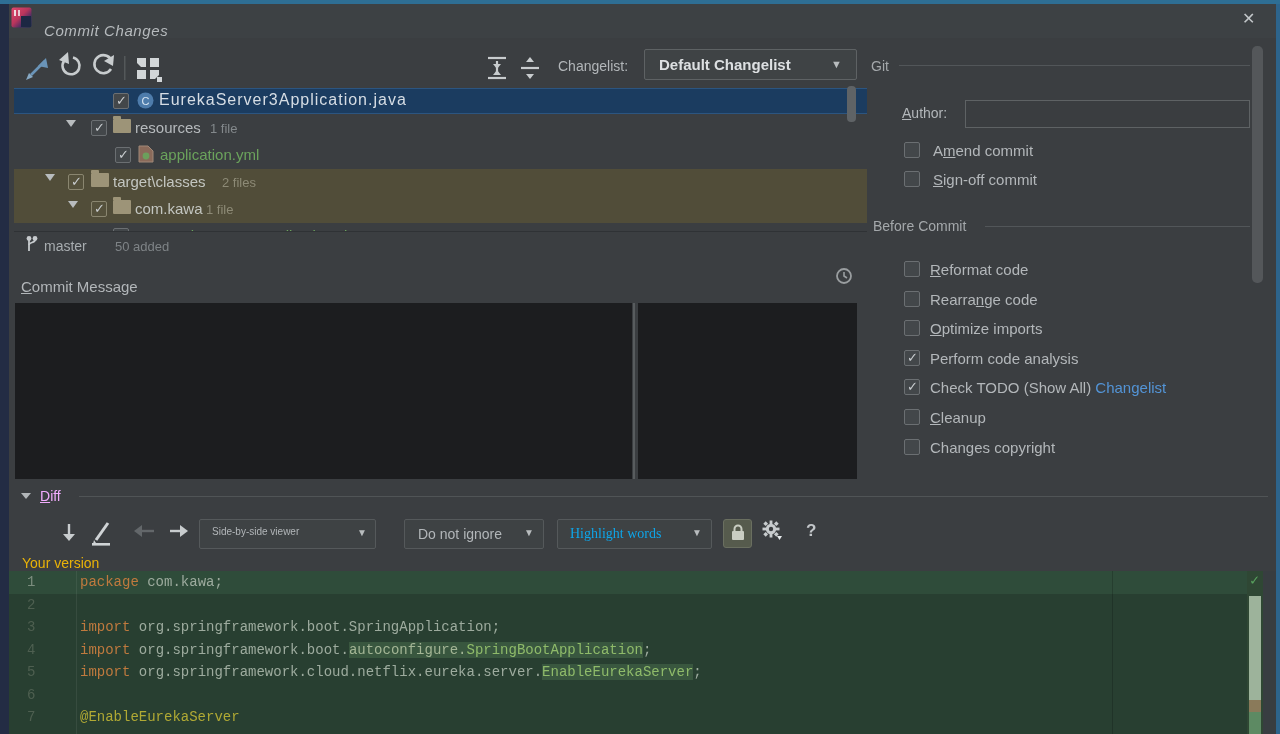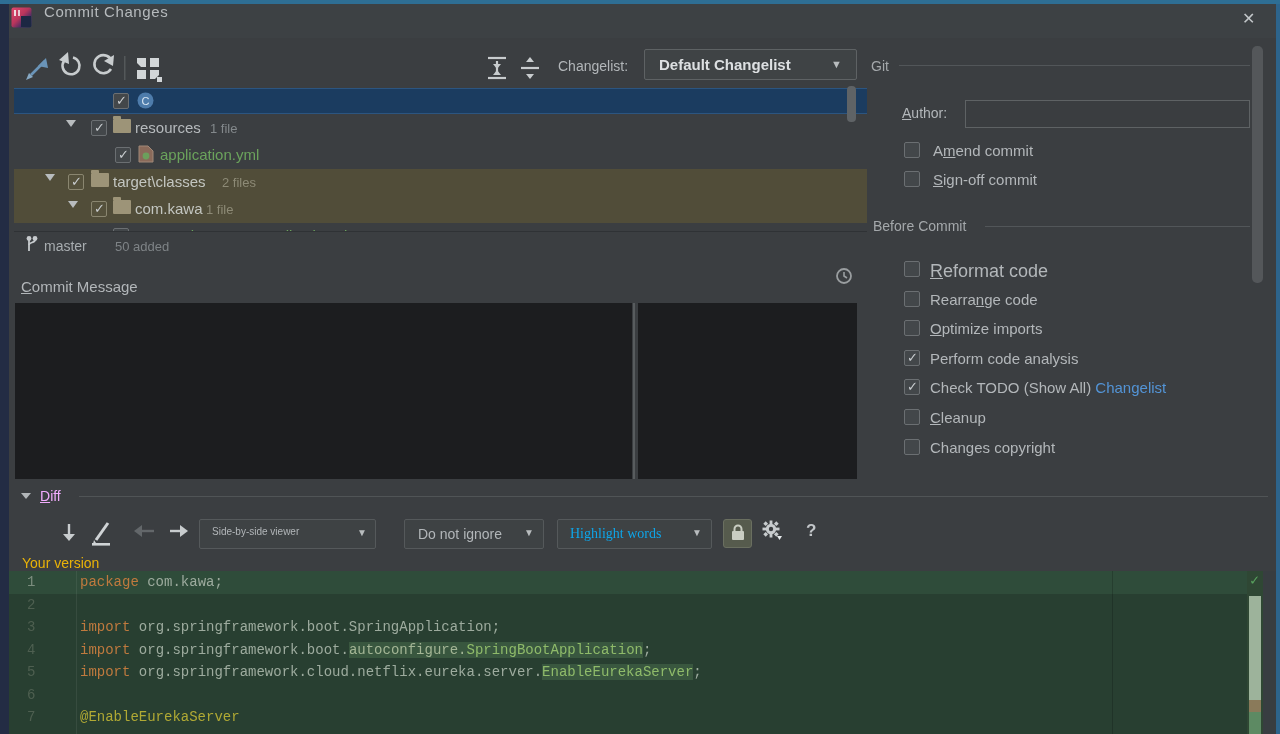--- a/index.html
+++ b/index.html
@@ -31,21 +31,21 @@
         <stop offset="0.45" stop-color="#b9355c"></stop>
         <stop offset="0.75" stop-color="#3c2a66"></stop>
         <stop offset="1" stop-color="#1b2a52"></stop>
       </linearGradient>
     </defs>
     <rect x="0.5" y="0.5" width="20" height="20" rx="2" fill="url(#ijg)"></rect>
     <rect x="10" y="9" width="10" height="11" fill="#1c2743"></rect>
     <rect x="3" y="3" width="2" height="6" fill="#f0dade"></rect>
     <rect x="7" y="3" width="2" height="6" fill="#e8c9d2"></rect>
   </svg>
-  <div class="abs lbl" style="left:44px;top:3px;font-size:15px;color:#b6babd;letter-spacing:0.6px;">Commit Changes</div>
+  <div class="abs lbl" style="left:44px;top:22px;font-size:15px;color:#b6babd;letter-spacing:0.6px;font-style:italic;">Commit Changes</div>
   <div class="abs lbl" style="left:1242px;top:9px;font-size:16px;color:#c2c6c9;">✕</div>
 
   <svg class="abs" width="560" height="40" viewBox="0 0 560 40" style="left:0;top:48px;">
 
     <g stroke="#6a94b8" stroke-width="2.6" fill="none">
       <path d="M31 27 L45 13"></path>
     </g>
     <path d="M46 10 L48 20 L38 18 Z" fill="#6a94b8"></path>
     <path d="M29 25 l4 4 l-7 3 Z" fill="#87a9c4"></path>
 
@@ -89,20 +89,21 @@
   <div class="abs lbl" style="left:831px;top:58px;font-size:11px;color:#b8bcbe;">▼</div>
 
   <div class="abs" id="tree" style="left:14px;top:88px;width:853px;height:143px;overflow:hidden;font-size:15px;">
 
     <div class="abs" style="left:0;top:0;width:853px;height:26px;background:#1b3c60;border-top:1px solid #2c5580;border-bottom:1px solid #2c5580;"></div>
     <div class="abs cb checked" style="left:99px;top:5px;"></div>
     <svg class="abs" width="18" height="17" style="left:123px;top:4px;">
         <circle cx="8.5" cy="8.5" r="8" fill="#4e7cab"></circle>
         <text x="8.5" y="12.5" font-size="11" fill="#d7e5f2" text-anchor="middle" font-family="Liberation Sans">C</text>
       </svg>
+    <div class="abs lbl" style="left:145px;top:3px;color:#d6dde4;font-size:16px;letter-spacing:1px;">EurekaServer3Application.java</div>
 
     <div class="abs chev" style="left:52px;top:32px;"></div>
     <div class="abs cb checked" style="left:77px;top:32px;"></div>
     <div class="abs foldr" style="left:99px;top:31px;"></div>
     <div class="abs lbl" style="left:121px;top:31px;color:#b6babd;">resources</div>
     <div class="abs lbl" style="left:196px;top:33px;color:#83888b;font-size:13px;">1 file</div>
 
     <div class="abs cb checked" style="left:101px;top:59px;"></div>
     <svg class="abs" width="16" height="18" style="left:124px;top:57px;">
       <path d="M1 1 h9 l5 5 v11 h-14 Z" fill="#8a6a5a" stroke="#a08878" stroke-width="1"></path>
@@ -154,21 +155,21 @@
   <div class="abs" style="left:899px;top:65px;width:351px;height:1px;background:#525659;"></div>
   <div class="abs lbl" style="left:902px;top:105px;font-size:14px;color:#b3b7ba;"><span style="text-decoration:underline;">A</span>uthor:</div>
   <div class="abs" style="left:965px;top:100px;width:285px;height:28px;background:#3a3d40;border:1px solid #5e6264;"></div>
   <div class="abs cb" style="left:904px;top:142px;"></div>
   <div class="abs lbl" style="left:933px;top:142px;font-size:15px;">A<span style="text-decoration:underline;">m</span>end commit</div>
   <div class="abs cb" style="left:904px;top:171px;"></div>
   <div class="abs lbl" style="left:933px;top:171px;font-size:15px;"><span style="text-decoration:underline;">S</span>ign-off commit</div>
   <div class="abs lbl" style="left:873px;top:218px;font-size:14px;color:#a4a8ab;">Before Commit</div>
   <div class="abs" style="left:985px;top:226px;width:265px;height:1px;background:#525659;"></div>
   <div class="abs cb" style="left:904px;top:261px;"></div>
-  <div class="abs lbl" style="left:930px;top:261px;font-size:18px;text-align:right;"><span style="text-decoration:underline;">R</span>eformat code</div>
+  <div class="abs lbl" style="left:930px;top:261px;font-size:15px;text-align:right;"><span style="text-decoration:underline;">R</span>eformat code</div>
   <div class="abs cb" style="left:904px;top:291px;"></div>
   <div class="abs lbl" style="left:930px;top:291px;font-size:15px;">Rearra<span style="text-decoration:underline;">n</span>ge code</div>
   <div class="abs cb" style="left:904px;top:320px;"></div>
   <div class="abs lbl" style="left:930px;top:320px;font-size:15px;"><span style="text-decoration:underline;">O</span>ptimize imports</div>
   <div class="abs cb checked" style="left:904px;top:350px;"></div>
   <div class="abs lbl" style="left:930px;top:350px;font-size:15px;">Perform code analysis</div>
   <div class="abs cb checked" style="left:904px;top:379px;"></div>
   <div class="abs lbl" style="left:930px;top:379px;font-size:15px;">Check TODO (Show All) <span style="color:#5394d6;">Changelist</span></div>
   <div class="abs cb" style="left:904px;top:409px;"></div>
   <div class="abs lbl" style="left:930px;top:409px;font-size:15px;"><span style="text-decoration:underline;">C</span>leanup</div>

